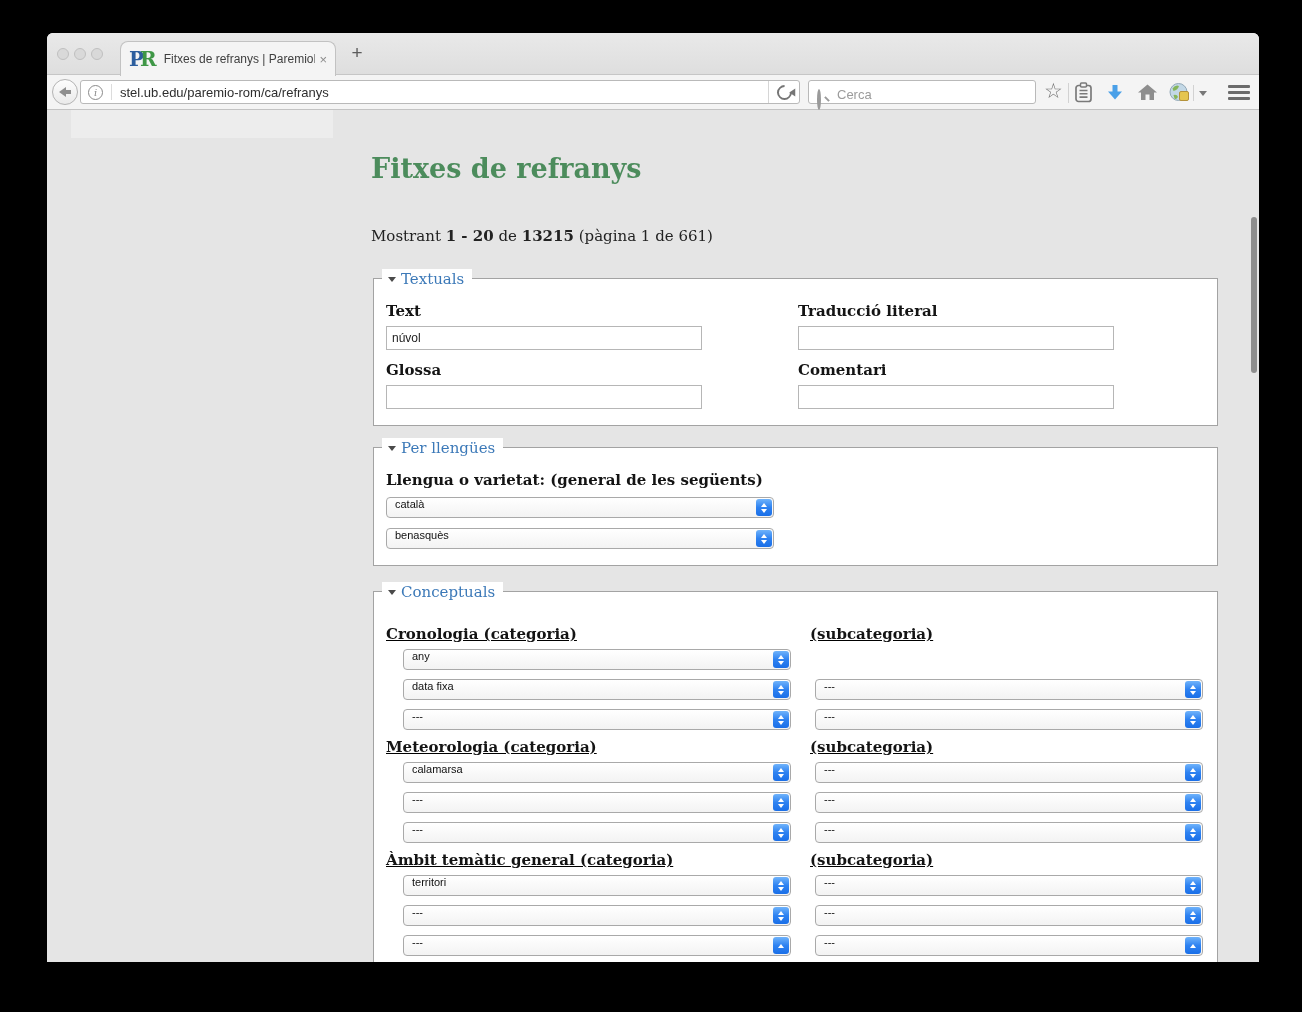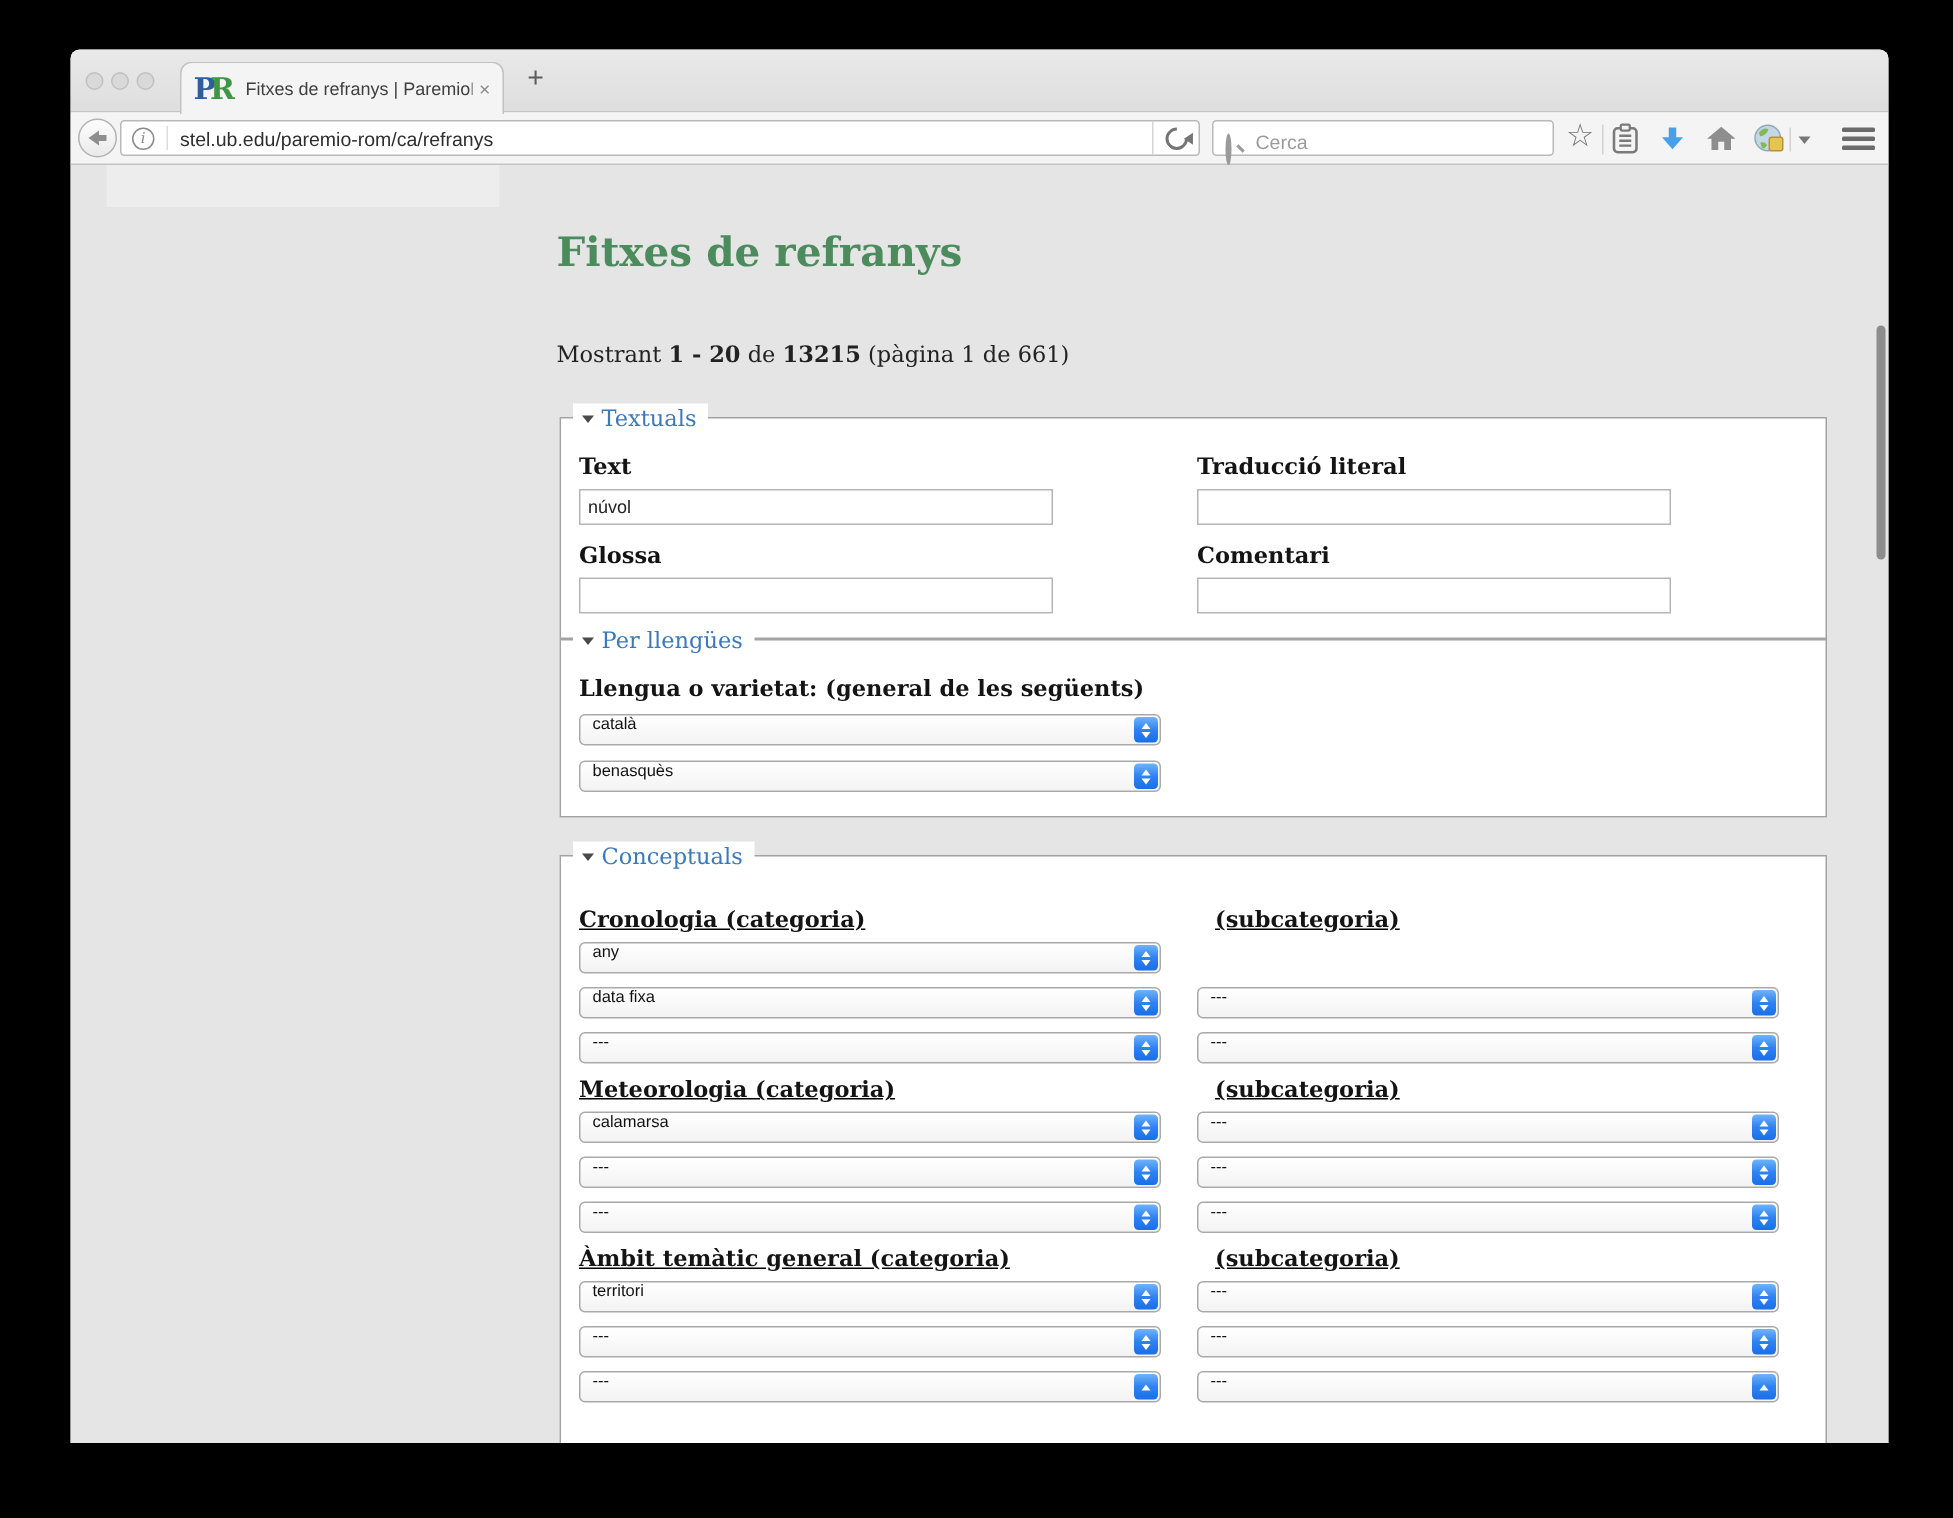--- a/index.html
+++ b/index.html
@@ -90,23 +90,23 @@
   .stepper{position:absolute;right:1px;top:1px;width:16px;height:17px;border-radius:3px;
            background:linear-gradient(#6fb3fb,#2e82f1 50%,#1a6fe8);display:flex;flex-direction:column;
            align-items:center;justify-content:center;gap:2px;}
   .chev-up{width:0;height:0;border-left:3px solid transparent;border-right:3px solid transparent;
            border-bottom:4px solid #fff;}
   .chev-down{width:0;height:0;border-left:3px solid transparent;border-right:3px solid transparent;
            border-top:4px solid #fff;}
   .lng-select{margin-bottom:10px;}
   .lbl-row{display:grid;grid-template-columns:388px 388px;column-gap:36px;margin:3px 0 6px;text-decoration:underline;}
   .lbl-row.first{margin-top:10px;}
-  .sel-row{display:grid;grid-template-columns:388px 388px;column-gap:24px;margin-bottom:9px;}
+  .sel-row{display:grid;grid-template-columns:388px 388px;column-gap:24px;margin-bottom:9px;margin-left:17px;}
   .fs-textuals{margin-top:33px;}
-  .fs-llengues{}
+  .fs-llengues{margin-top:21px;}
   .fs-conceptuals{margin-top:25px;padding-bottom:40px;}
 </style>
 </head>
 <body>
 
 <div class="window">
 
   <div class="tabbar">
     <div class="lights">
       <span class="dot"></span>

